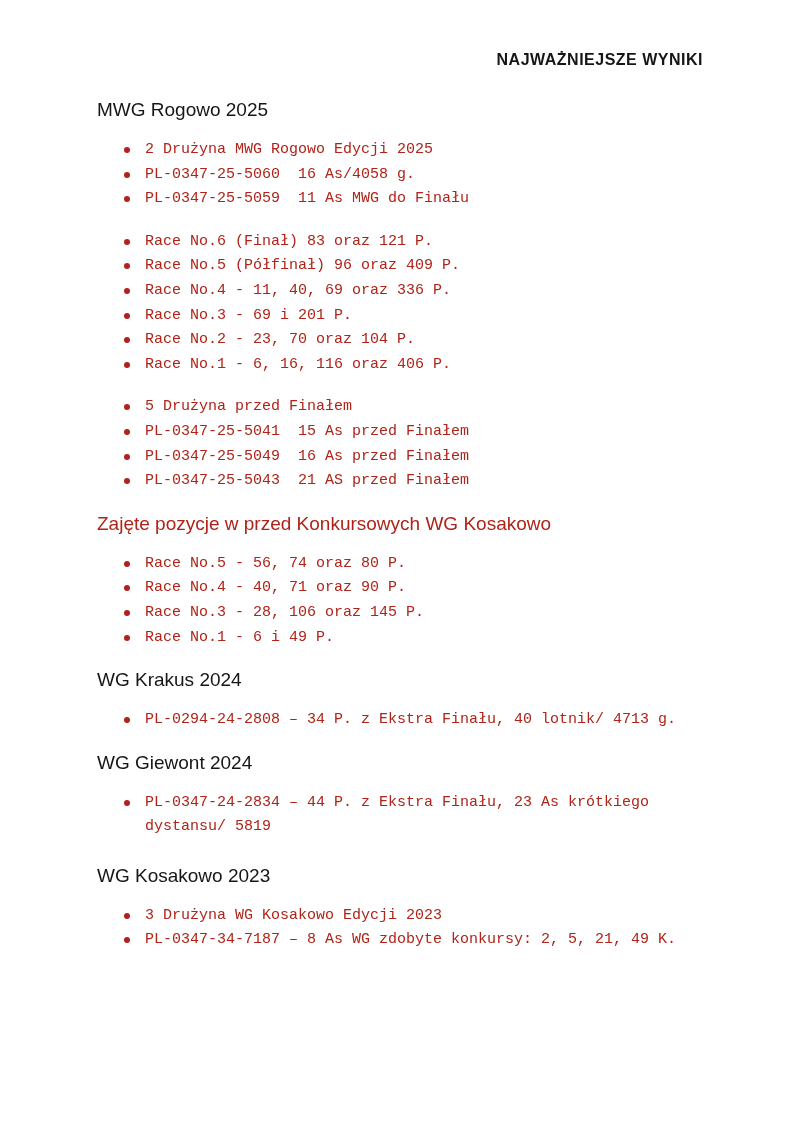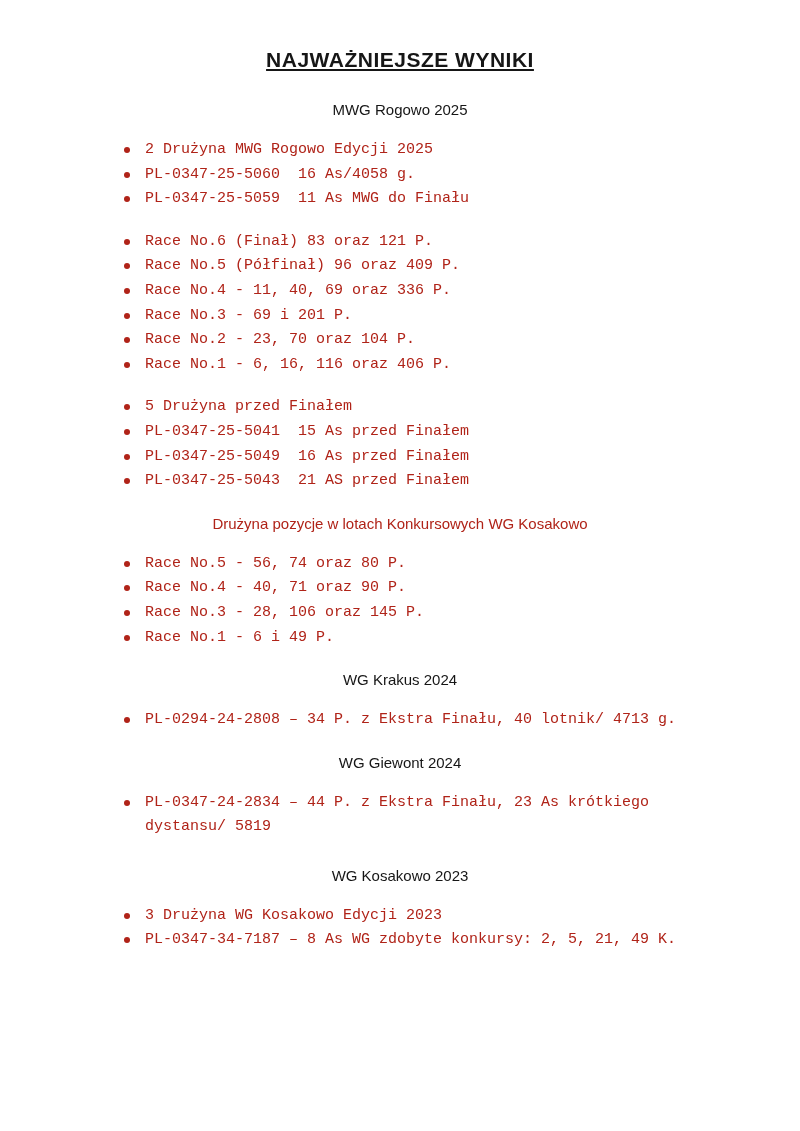--- a/index.html
+++ b/index.html
@@ -15,36 +15,34 @@
   }
   .page{
     position:relative;
     width:800px;
     height:1131px;
     background:var(--page-bg);
     padding:46px 97px 0 97px;
     overflow:hidden;
   }
   .doc-title{
-    font-size:21px;
+    font-size:16px;
     font-weight:700;
     letter-spacing:.5px;
-    text-align:center;
+    text-align:right;
     color:var(--text);
     line-height:28px;
     margin:0 0 24px 0;
-    text-decoration:underline;
   }
   .section-heading{
-    font-size:15px;
+    font-size:19px;
     font-weight:400;
     line-height:24px;
     margin:0 0 16px 0;
     white-space:pre-wrap;
-    text-align:center;
   }
   .section-heading.black{color:var(--text);}
   .section-heading.red{color:var(--accent);}
   ul.bullet-list{
     list-style:none;
     margin:0 0 18px 0;
     padding:0 0 0 25px;
     font-family:Liberation Mono, monospace;
   }
   ul.bullet-list li{
@@ -93,21 +91,21 @@
       </div>
       <div class="section">
         <ul class="bullet-list">
           <li>5 Drużyna przed Finałem</li>
           <li>PL-0347-25-5041  15 As przed Finałem</li>
           <li>PL-0347-25-5049  16 As przed Finałem</li>
           <li>PL-0347-25-5043  21 AS przed Finałem</li>
         </ul>
       </div>
       <div class="section">
-        <p class="section-heading red">Drużyna pozycje w lotach Konkursowych WG Kosakowo</p>
+        <p class="section-heading red">Zajęte pozycje w przed Konkursowych WG Kosakowo</p>
         <ul class="bullet-list">
           <li>Race No.5 - 56, 74 oraz 80 P.</li>
           <li>Race No.4 - 40, 71 oraz 90 P.</li>
           <li>Race No.3 - 28, 106 oraz 145 P.</li>
           <li>Race No.1 - 6 i 49 P.</li>
         </ul>
       </div>
       <div class="section">
         <p class="section-heading black">WG Krakus 2024</p>
         <ul class="bullet-list">

